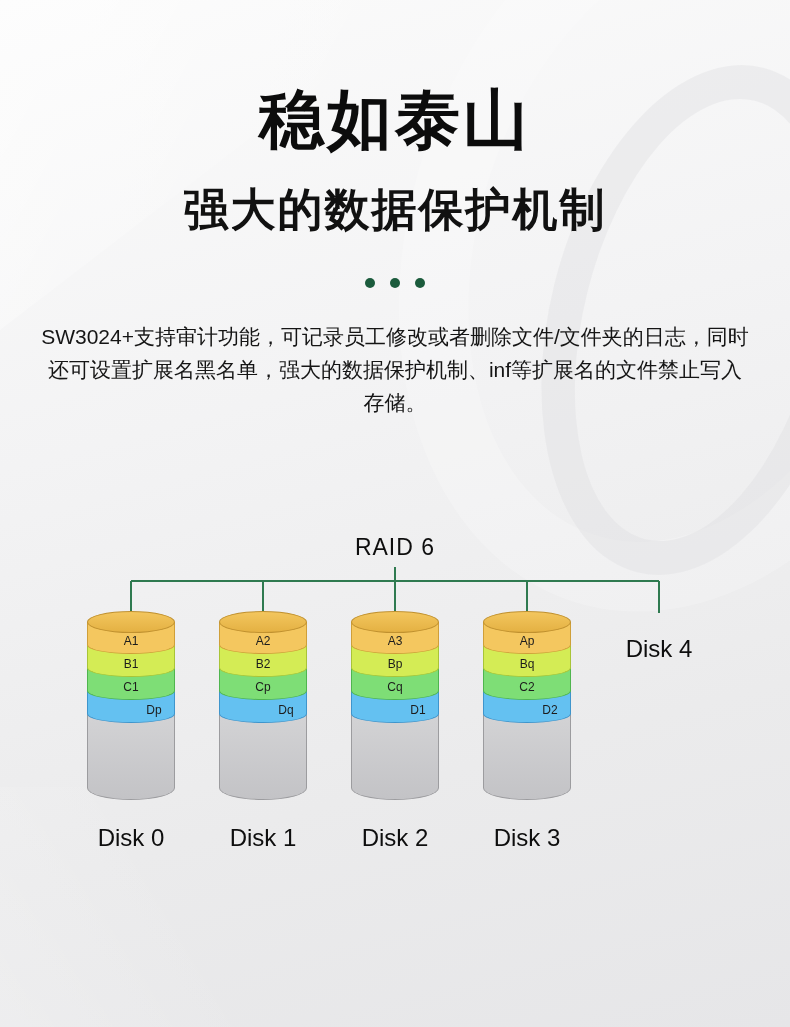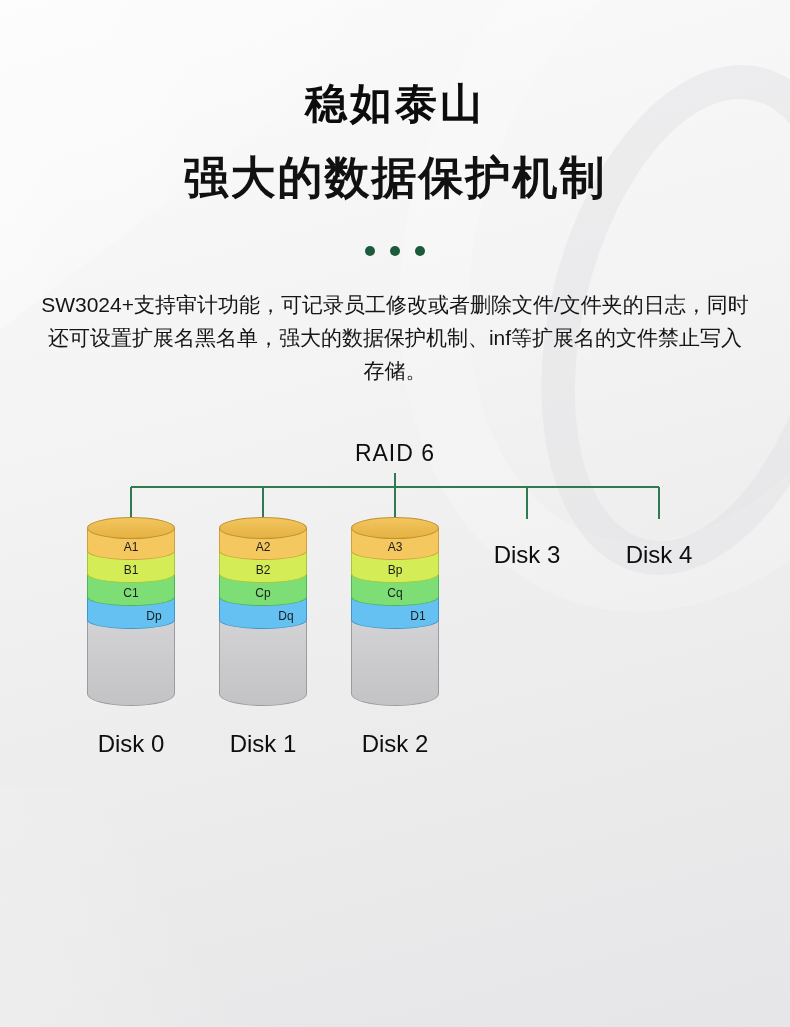--- a/index.html
+++ b/index.html
@@ -22,36 +22,36 @@
     border:70px solid rgba(255,255,255,.35); opacity:.6; transform:rotate(18deg); }
   .bg-3 { top:60px; right:-60px; width:300px; height:520px; border-radius:50%;
     border:34px solid rgba(222,222,224,.55); opacity:.7; transform:rotate(14deg); }
   .bg-4 { bottom:-60px; left:-120px; width:420px; height:300px; opacity:.4;
     background:linear-gradient(60deg, rgba(255,255,255,.8), rgba(255,255,255,0) 70%); }
 
   .content { position:relative; z-index:2; text-align:center; }
 
   .title {
     margin-top:76px;
-    font-size:42px; font-weight:800; letter-spacing:3px; color:#0c0c0c;
+    font-size:65px; font-weight:800; letter-spacing:3px; color:#0c0c0c;
   }
   .subtitle {
     margin-top:16px;
     font-size:45px; font-weight:600; letter-spacing:2px; color:#111;
   }
   .dots { margin-top:38px; display:flex; justify-content:center; gap:15px; }
   .dot { width:10px; height:10px; border-radius:50%; background:var(--dot,#1b5b3c); }
 
   .desc {
     margin:32px auto 0; width:712px;
     font-size:21px; line-height:1.58; color:#151515; font-weight:400;
     text-align:center;
   }
 
-  .raid-label { margin-top:52px; font-size:23px; color:#0e0e0e; font-weight:500; letter-spacing:1px; }
+  .raid-label { margin-top:114px; font-size:23px; color:#0e0e0e; font-weight:500; letter-spacing:1px; }
 
   .connector { display:block; margin:6px auto -2px; width:616px; height:46px; }
   .connector line { stroke:var(--line,#2f7a50); stroke-width:2; }
 
   .disk-row {
     width:616px; margin:0 auto;
     display:flex; gap:44px; justify-content:center;
   }
   .disk-col { width:88px; display:flex; flex-direction:column; align-items:center; }
   .disk { width:88px; position:relative; }
@@ -151,20 +151,28 @@
           <div class="band band-0">A3</div>
           <div class="band band-1">Bp</div>
           <div class="band band-2">Cq</div>
           <div class="band band-3">D1</div>
           <div class="body-seg"></div>
         </div>
         <div class="disk-label">Disk 2</div>
       </div>
 
       <div class="disk-col">
+        <div class="disk">
+          <div class="cap"></div>
+          <div class="band band-0">Ap</div>
+          <div class="band band-1">Bq</div>
+          <div class="band band-2">C2</div>
+          <div class="band band-3">D2</div>
+          <div class="body-seg"></div>
+        </div>
         <div class="disk-label">Disk 3</div>
       </div>
 
       <div class="disk-col">
         <div class="disk-label">Disk 4</div>
       </div>
 
     </div>
   </div>
 </div>

